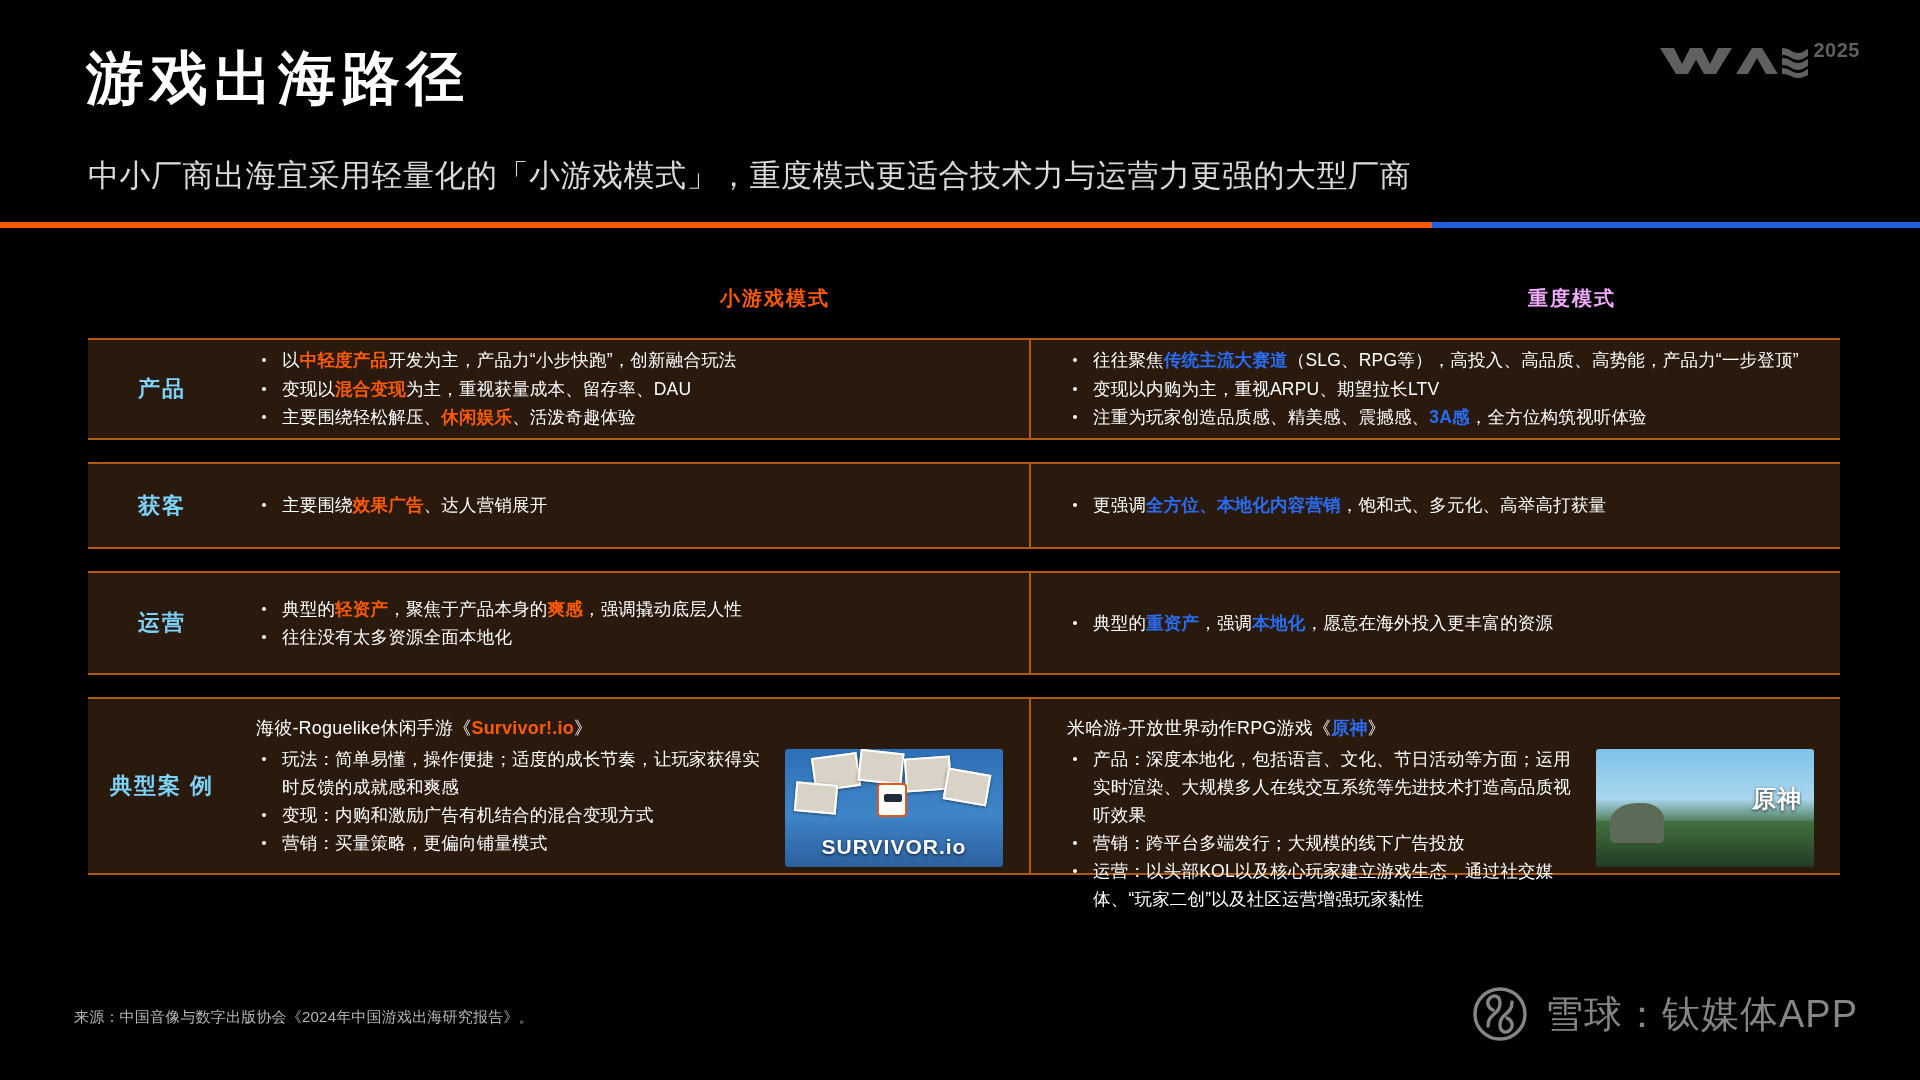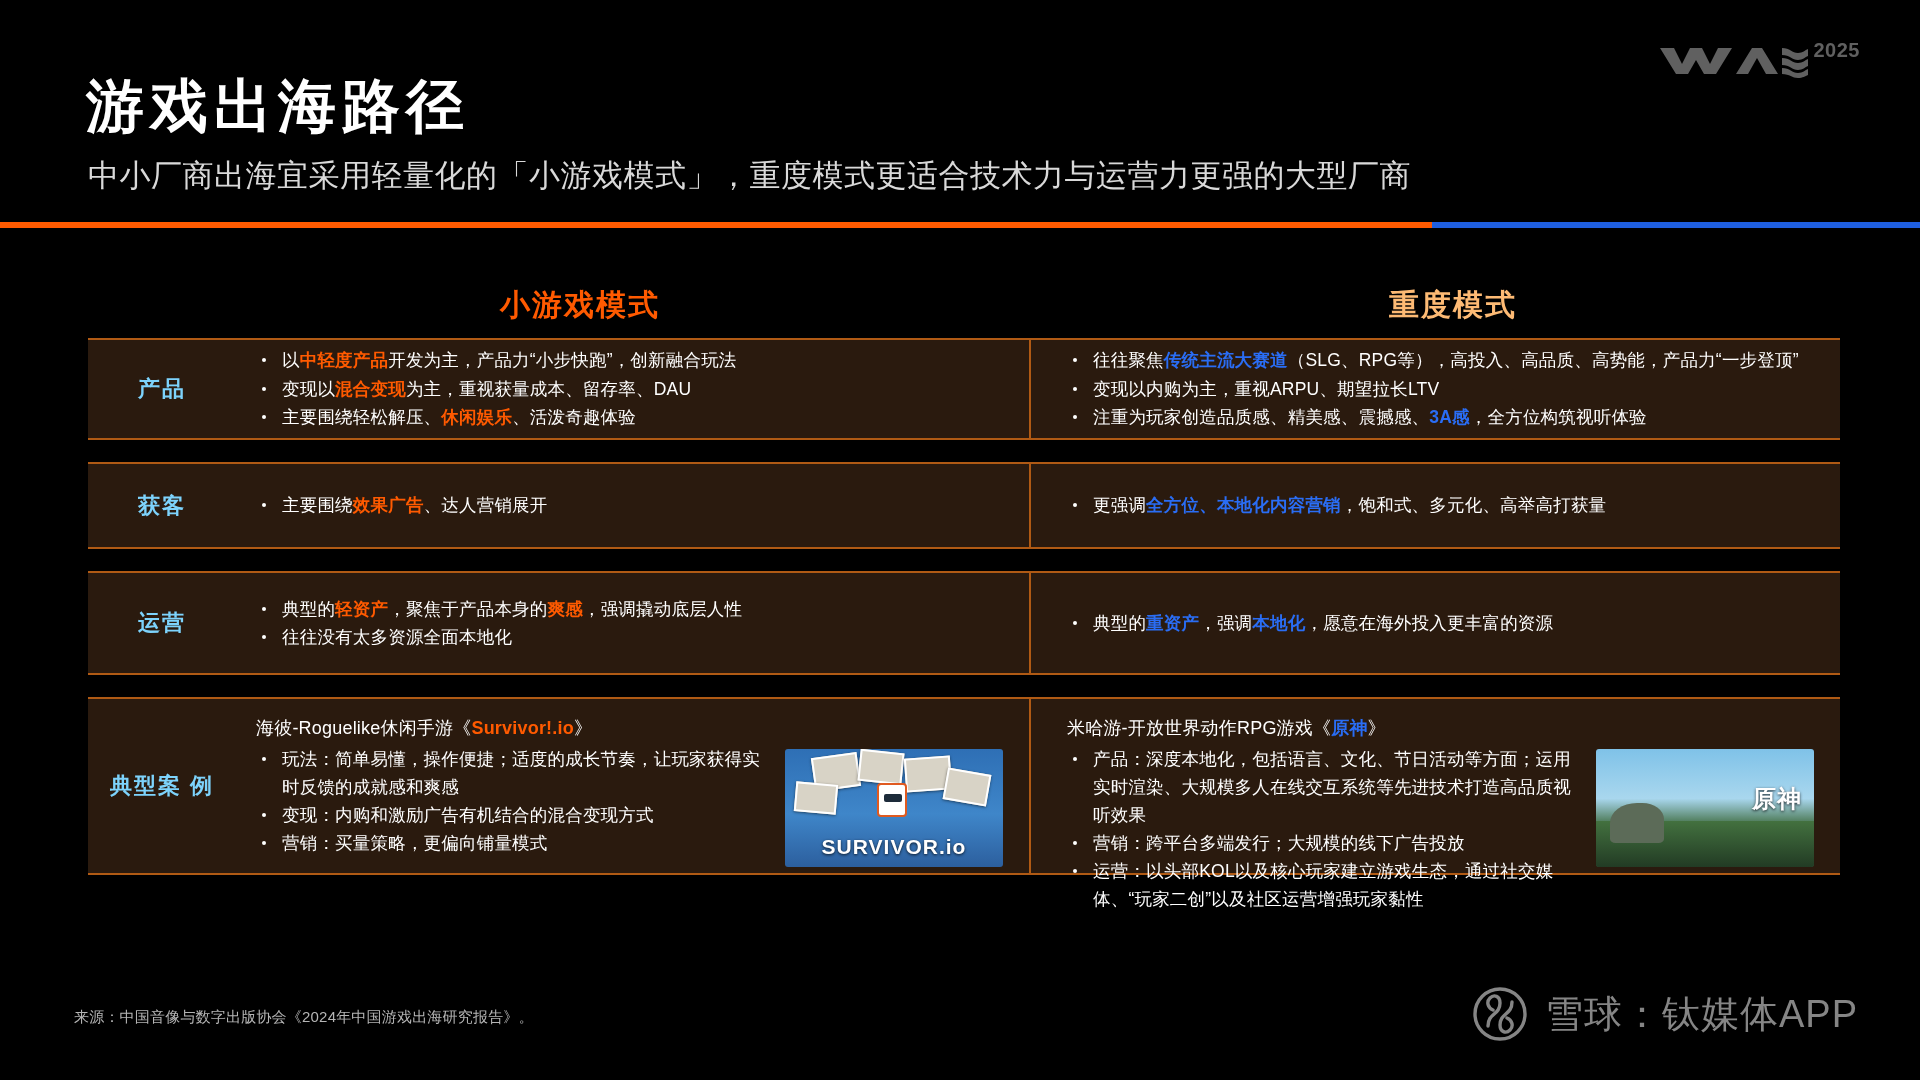--- a/index.html
+++ b/index.html
@@ -18,39 +18,39 @@
   }
   .wave-logo svg { display: block; }
   .wave-year {
     color: #9b9b9b; font-size: 20px; font-weight: 700; letter-spacing: .5px;
     line-height: 1; margin-top: 2px;
   }
 
   .page-title {
     position: absolute; left: 86px; top: 46px;
     color: #ffffff; font-size: 58px; font-weight: 700;
-    letter-spacing: 6px; line-height: 1.1; margin-top: 28px;
+    letter-spacing: 6px; line-height: 1.1;
   }
   .page-subtitle {
     position: absolute; left: 88px; top: 155px;
     color: #d9d9d9; font-size: 31px; font-weight: 400; letter-spacing: .5px;
   }
 
   
   .divider { position: absolute; left: 0; top: 222px; width: 1920px; height: 6px; display: flex; }
   .divider .orange { width: 1432px; height: 100%; background: #ff5a00; }
   .divider .blue   { flex: 1; height: 100%; background: #1f5fe0; }
 
   
   .col-head {
-    position: absolute; top: 285px; font-size: 30px; font-weight: 700;
-    letter-spacing: 2px; text-align: center;
+    position: absolute; top: 285px; font-size: 20px; font-weight: 700;
+    letter-spacing: 2px; text-align: right;
   }
   .col-head.left  { left: 330px; width: 500px; color: #ff5a00; }
-  .col-head.right { left: 1203px; width: 500px; color: #fdba74; }
+  .col-head.right { left: 1116px; width: 500px; color: #f0abfc; }
 
   
   .table { position: absolute; left: 88px; top: 338px; width: 1752px; }
   .row {
     position: relative; display: flex; width: 100%;
     background: #2a1a0e;
     border-top: 2px solid #b05a14;
     border-bottom: 2px solid #b05a14;
     margin-bottom: 22px;
   }

